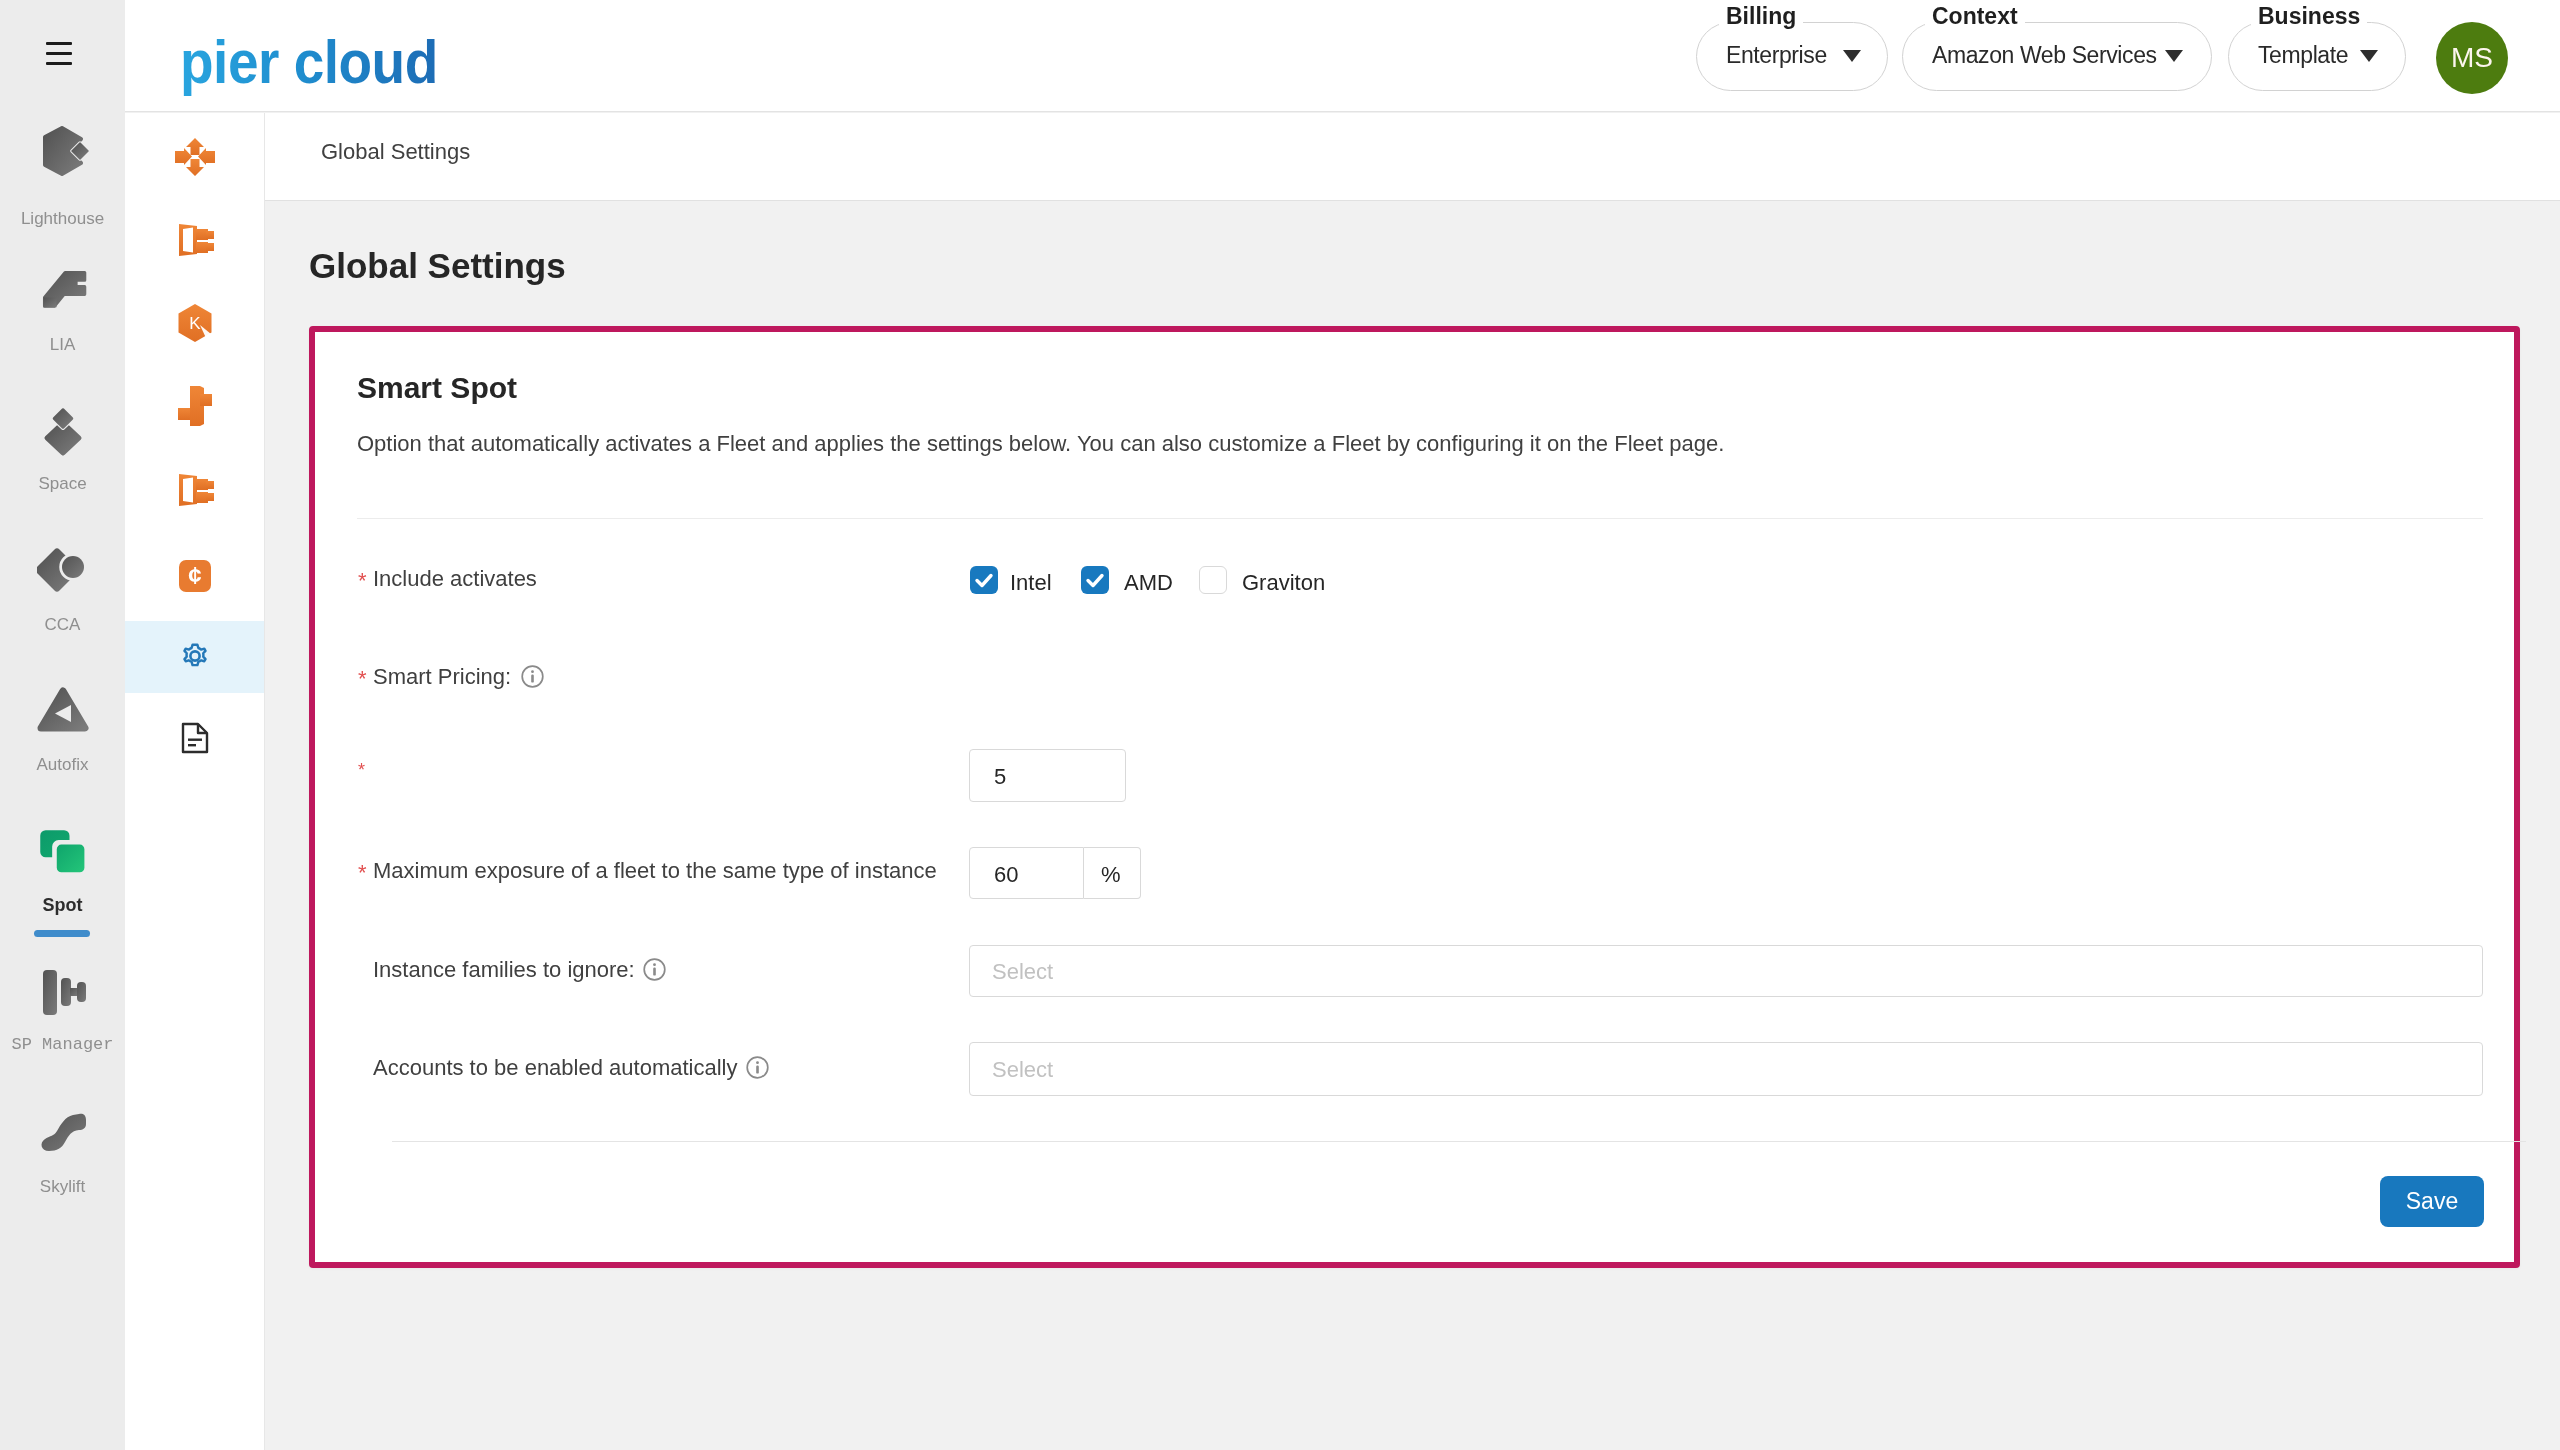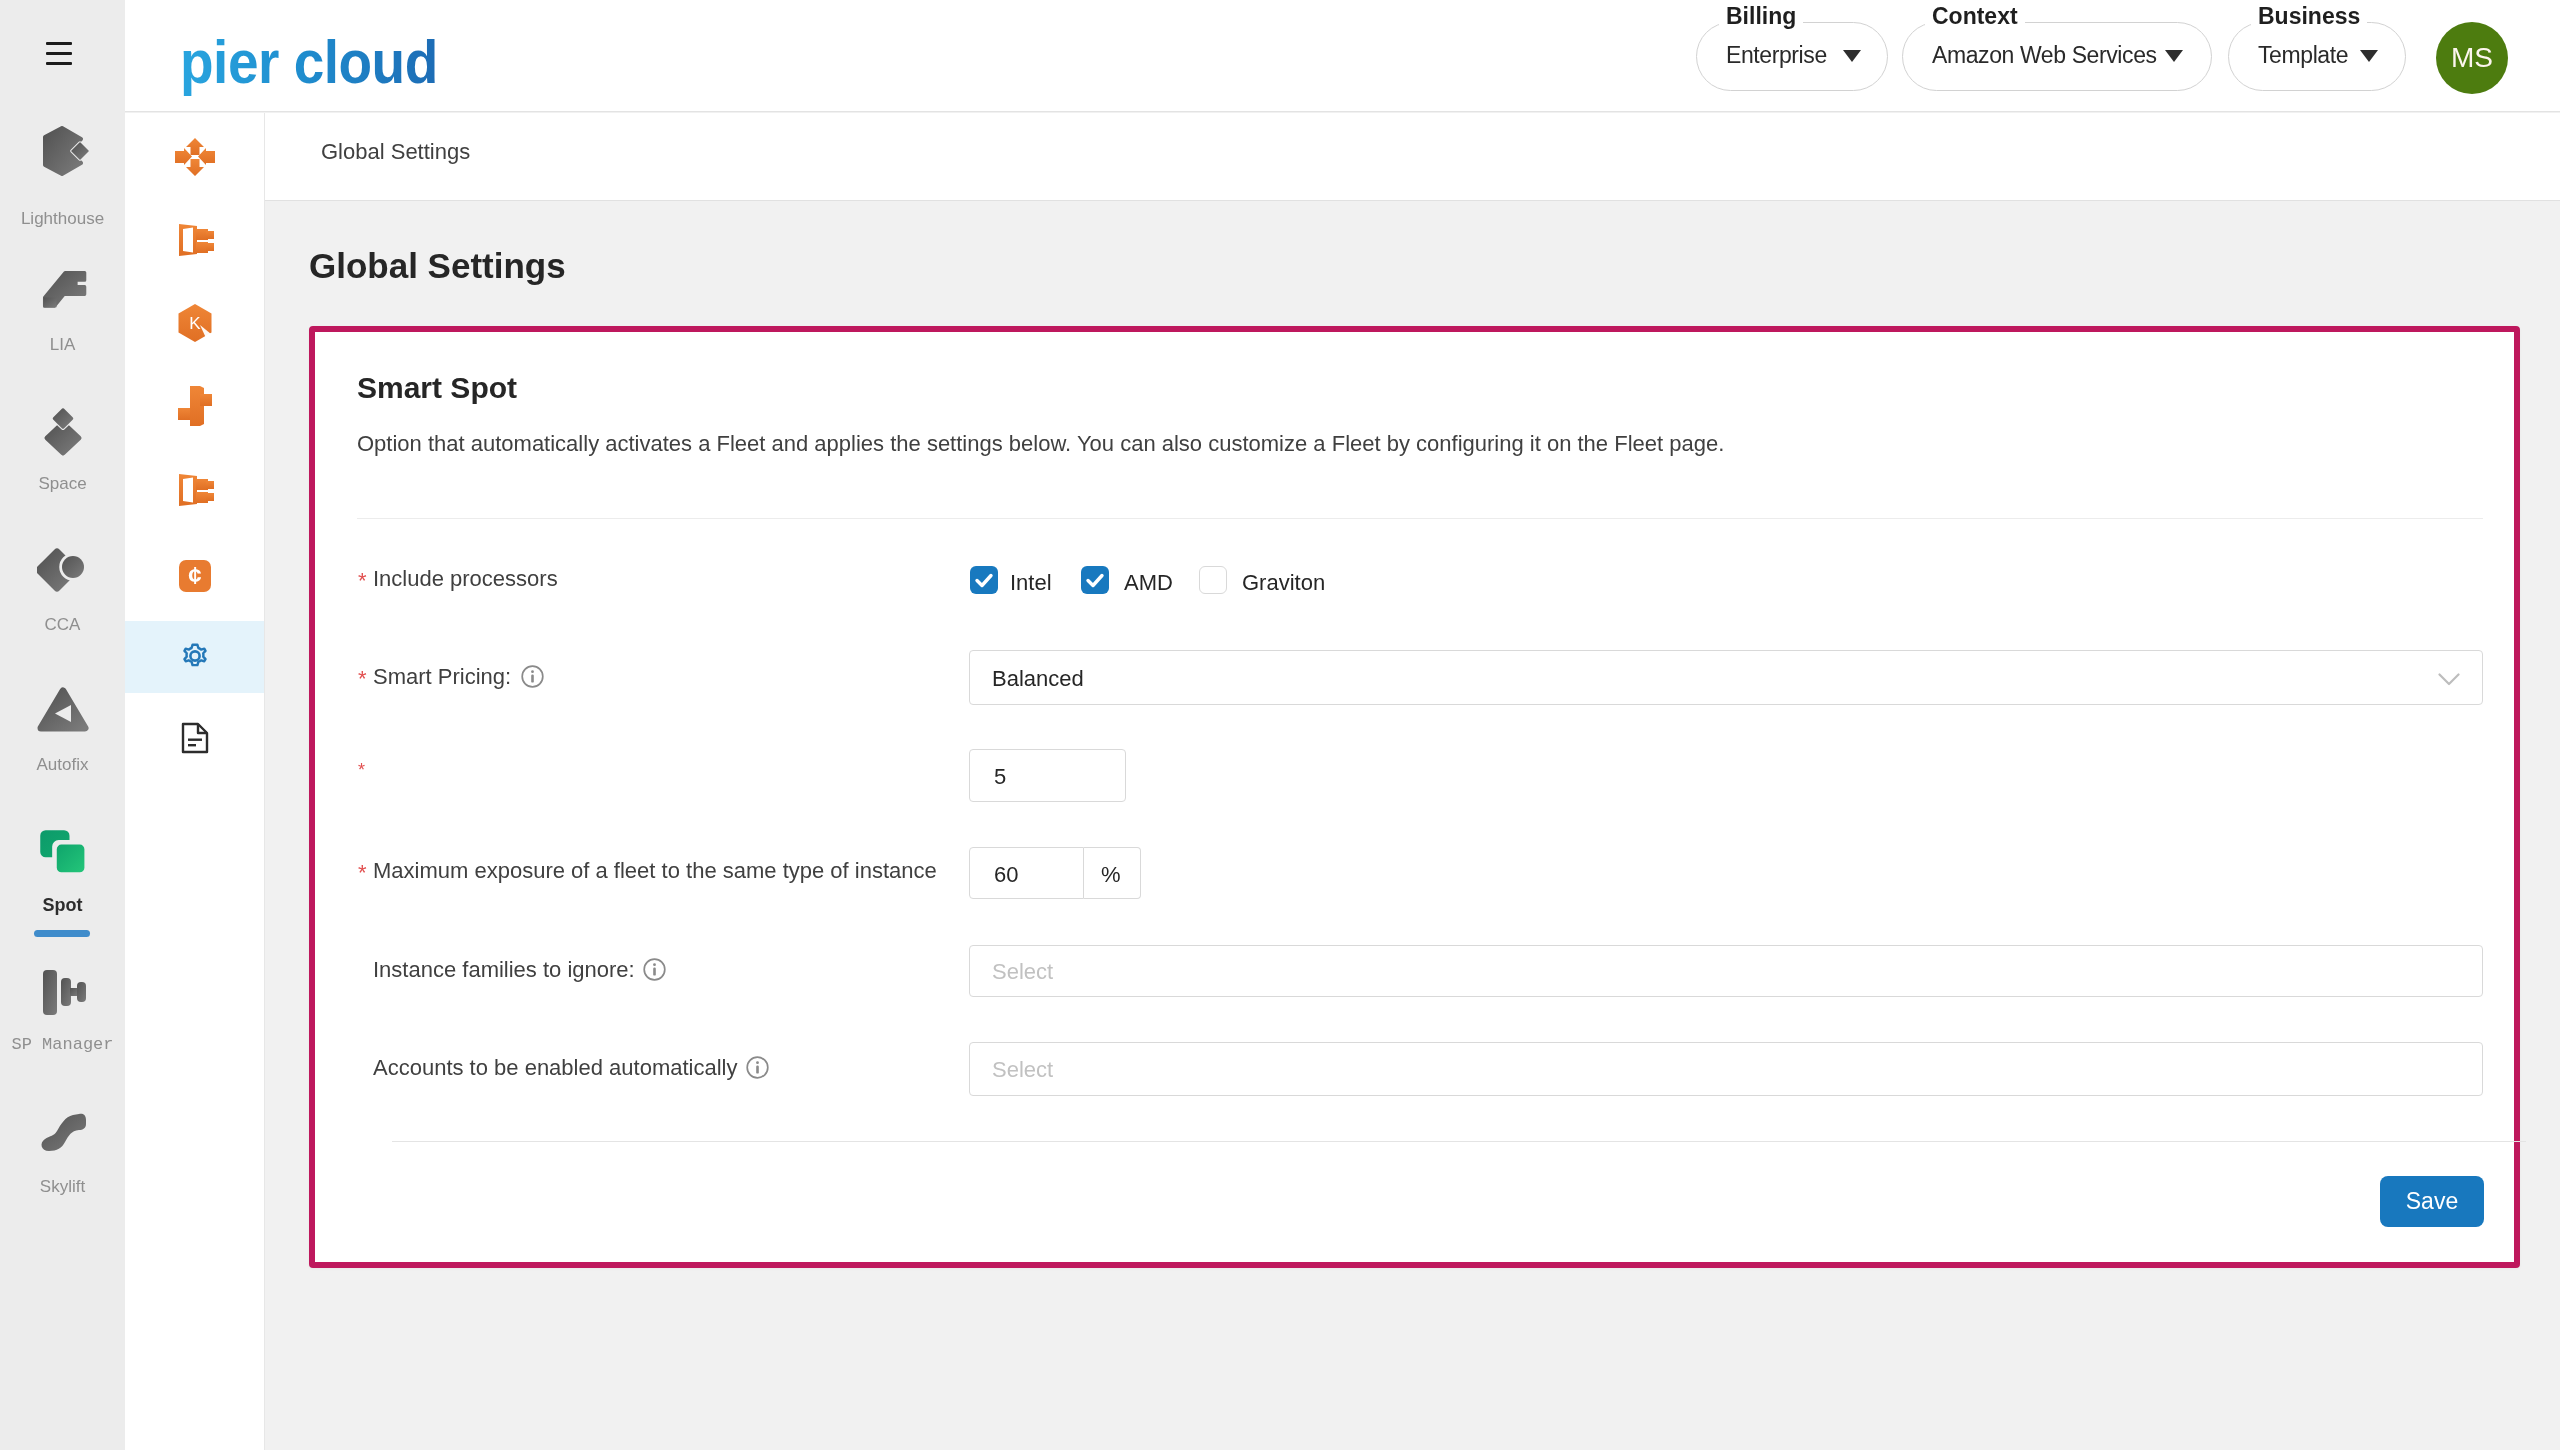--- a/index.html
+++ b/index.html
@@ -274,44 +274,38 @@
     </div>
 
   <div class="abs content">
     <div class="h1">Global Settings</div>
     <div class="card">
       <div class="cardtitle">Smart Spot</div>
       <div class="carddesc">Option that automatically activates a Fleet and applies the settings below. You can also customize a Fleet by configuring it on the Fleet page.</div>
       <div class="divider1"></div>
 
       <div class="star" style="position:absolute; left:43px; top:236px;">*</div>
-      <div class="flabel" style="left:58px; top:234px;">Include processors</div>
+      <div class="flabel" style="left:58px; top:234px;">Include activates</div>
       <div class="cb on" style="left:655px; top:234px;"><svg width="28" height="28" viewBox="0 0 28 28">
             <polyline points="7,14.5 12,19.5 21,9.5" fill="none" stroke="#fff" stroke-width="3.4" stroke-linecap="round" stroke-linejoin="round"></polyline>
           </svg></div>
       <div class="cblabel" style="left:695px; top:238px;">Intel</div>
       <div class="cb on" style="left:766px; top:234px;"><svg width="28" height="28" viewBox="0 0 28 28">
             <polyline points="7,14.5 12,19.5 21,9.5" fill="none" stroke="#fff" stroke-width="3.4" stroke-linecap="round" stroke-linejoin="round"></polyline>
           </svg></div>
       <div class="cblabel" style="left:809px; top:238px;">AMD</div>
       <div class="cb off" style="left:884px; top:234px;"></div>
       <div class="cblabel" style="left:927px; top:238px;">Graviton</div>
 
       <div class="star" style="position:absolute; left:43px; top:334px;">*</div>
       <div class="flabel" style="left:58px; top:332px;">Smart Pricing: <svg class="info" width="23" height="23" viewBox="0 0 23 23" style="vertical-align:-4px; margin-left:4px;">
             <circle cx="11.5" cy="11.5" r="10.3" fill="none" stroke="#8a8a8a" stroke-width="1.7"></circle>
             <circle cx="11.5" cy="6.7" r="1.4" fill="#8a8a8a"></circle>
             <rect x="10.2" y="9.6" width="2.6" height="8" rx="1.2" fill="#8a8a8a"></rect>
           </svg></div>
-      <div class="ibox" style="left:654px; top:318px; width:1514px; height:55px;">
-        <div class="itext" style="position:absolute; left:22px; top:17px;">Balanced</div>
-        <svg style="position:absolute; right:22px; top:22px;" width="22" height="13" viewBox="0 0 22 13">
-            <polyline points="1.5,1.5 11,11 20.5,1.5" fill="none" stroke="#bdbdbd" stroke-width="2.2" stroke-linecap="round" stroke-linejoin="round"></polyline>
-          </svg>
-      </div>
 
       <div class="star" style="position:absolute; left:43px; top:428px; font-size:18px;">*</div>
       <div class="ibox" style="left:654px; top:417px; width:157px; height:53px;">
         <div class="itext" style="position:absolute; left:24px; top:16px;">5</div>
       </div>
 
       <div class="star" style="position:absolute; left:43px; top:528px;">*</div>
       <div class="flabel" style="left:58px; top:526px;">Maximum exposure of a fleet to the same type of instance</div>
       <div class="ibox" style="left:654px; top:515px; width:115px; height:52px; border-radius:4px 0 0 4px;">
         <div class="itext" style="position:absolute; left:24px; top:16px;">60</div>

